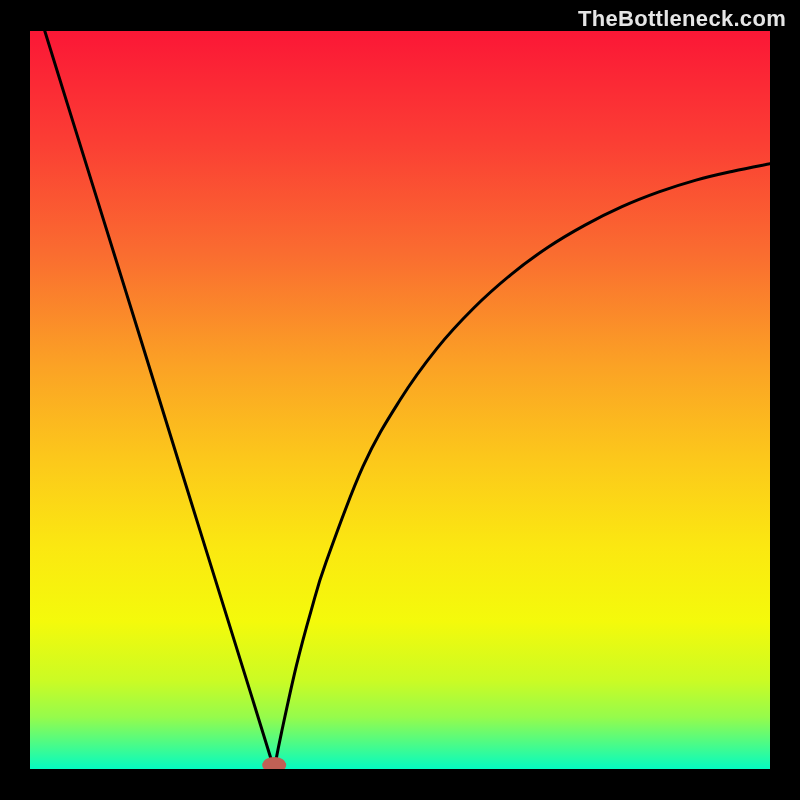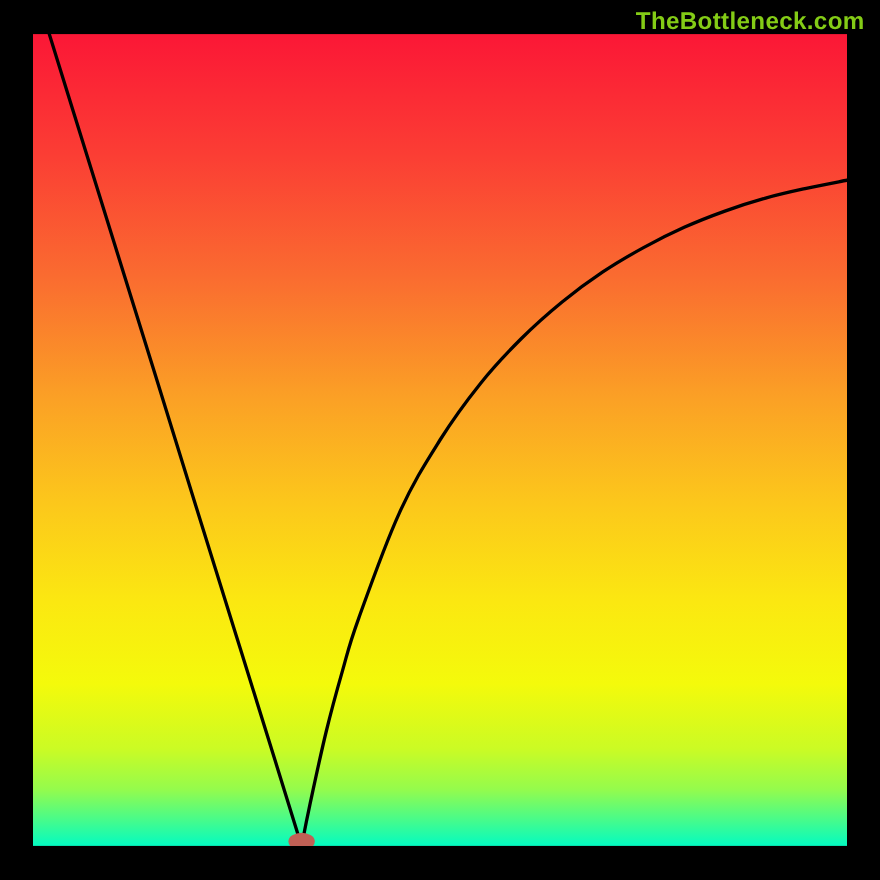--- a/index.html
+++ b/index.html
@@ -25,21 +25,21 @@
     width: 740px;
     height: 738px;
   }
   svg.plot {
     display: block;
   }
   .watermark {
     position: absolute;
     top: 6px;
     right: 14px;
-    color: #84cc16;
+    color: #e5e5e5;
     font-size: 22px;
     font-weight: 600;
     letter-spacing: 0.3px;
     user-select: none;
   }
 </style>
 </head>
 <body>
 
 <div class="frame">

